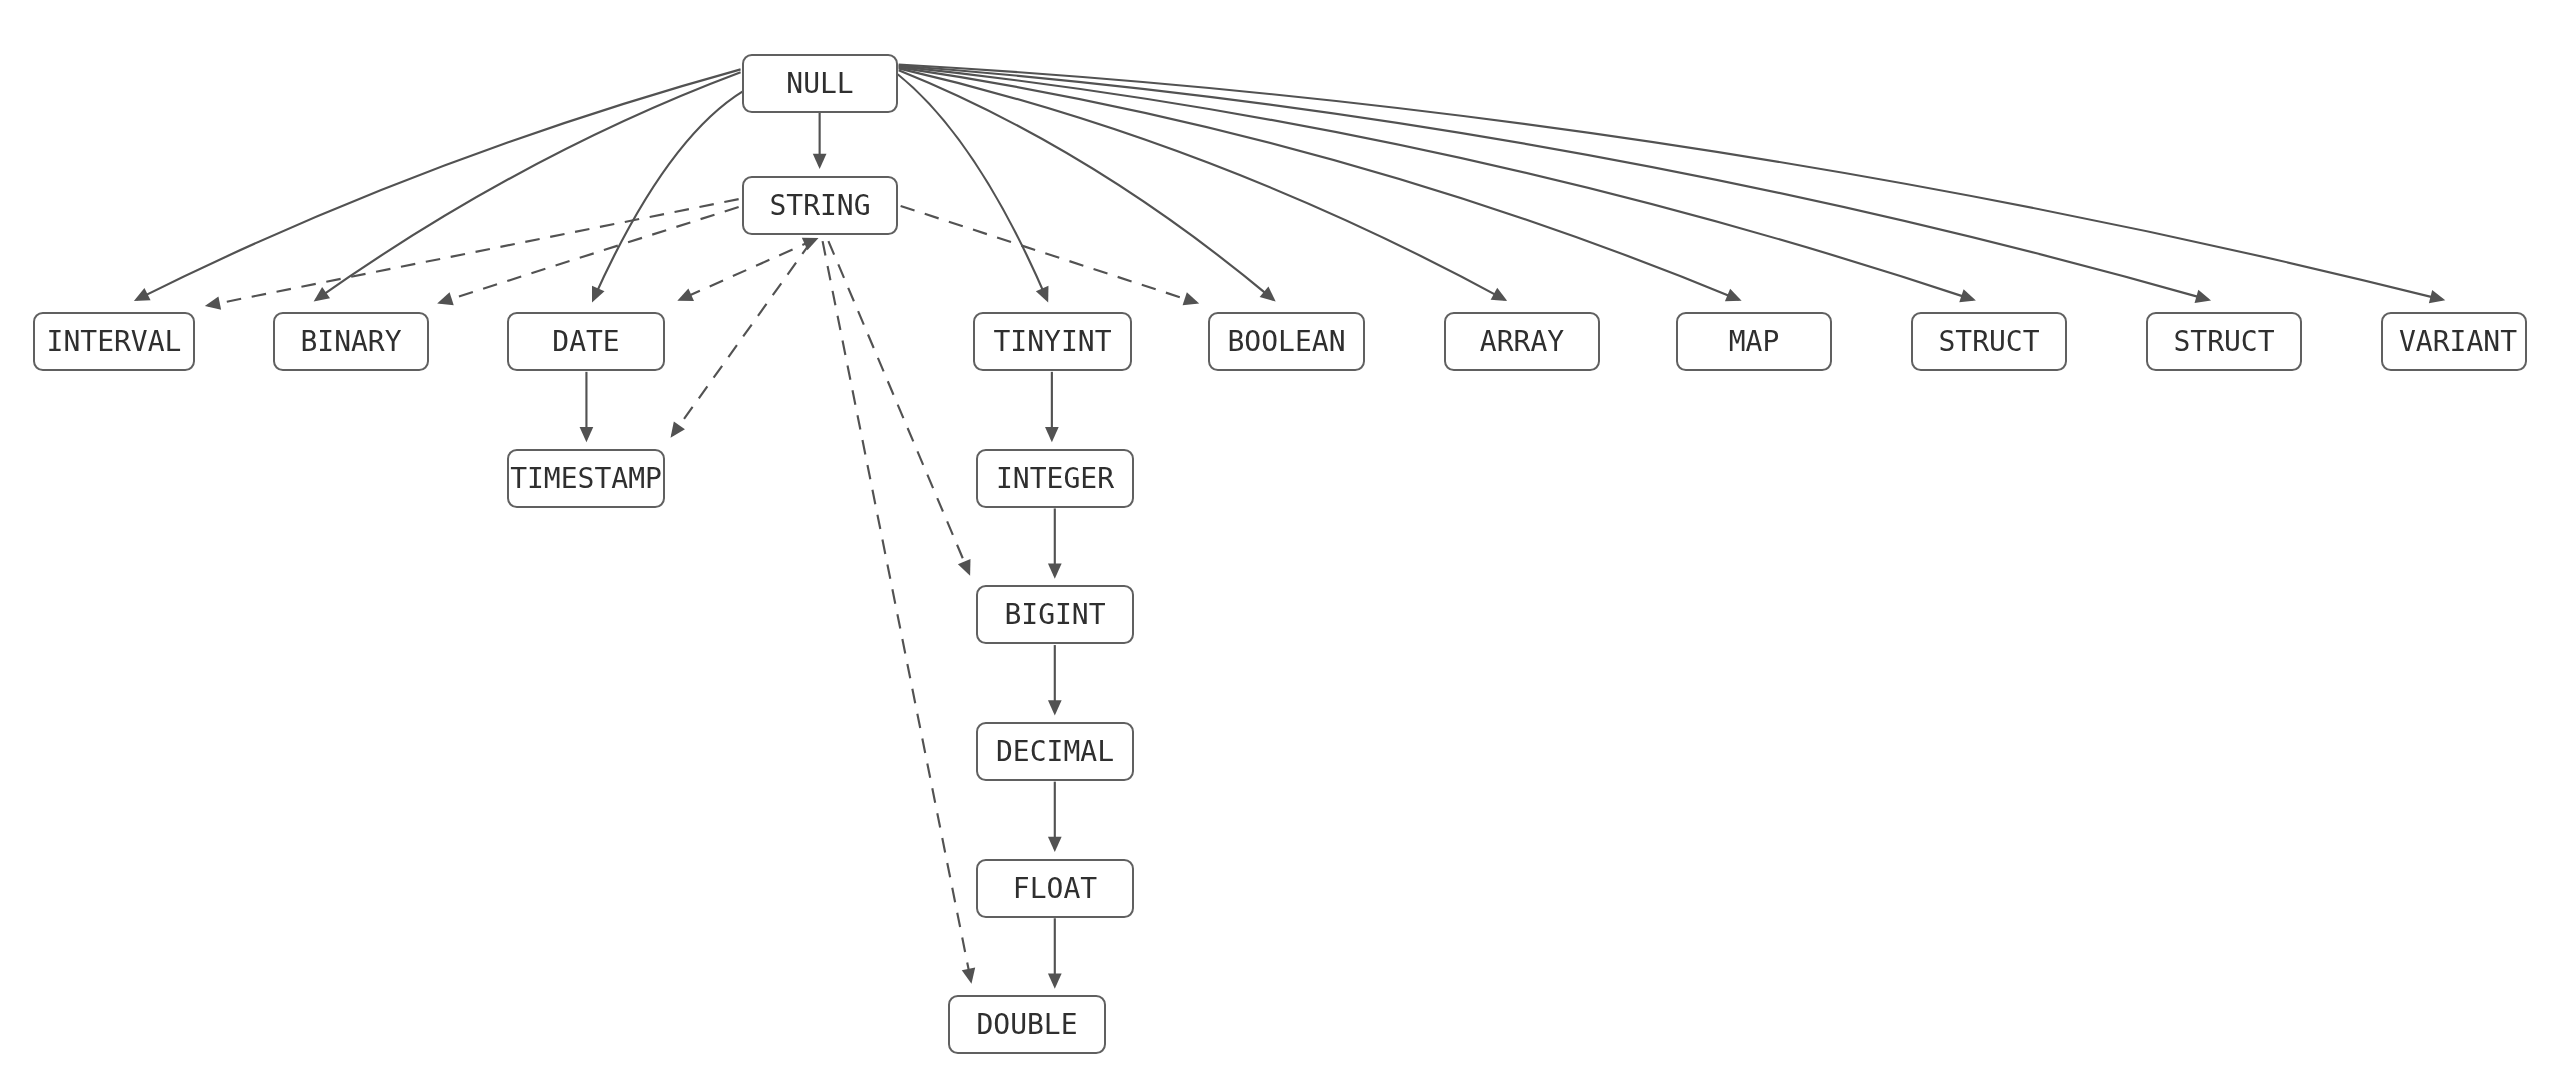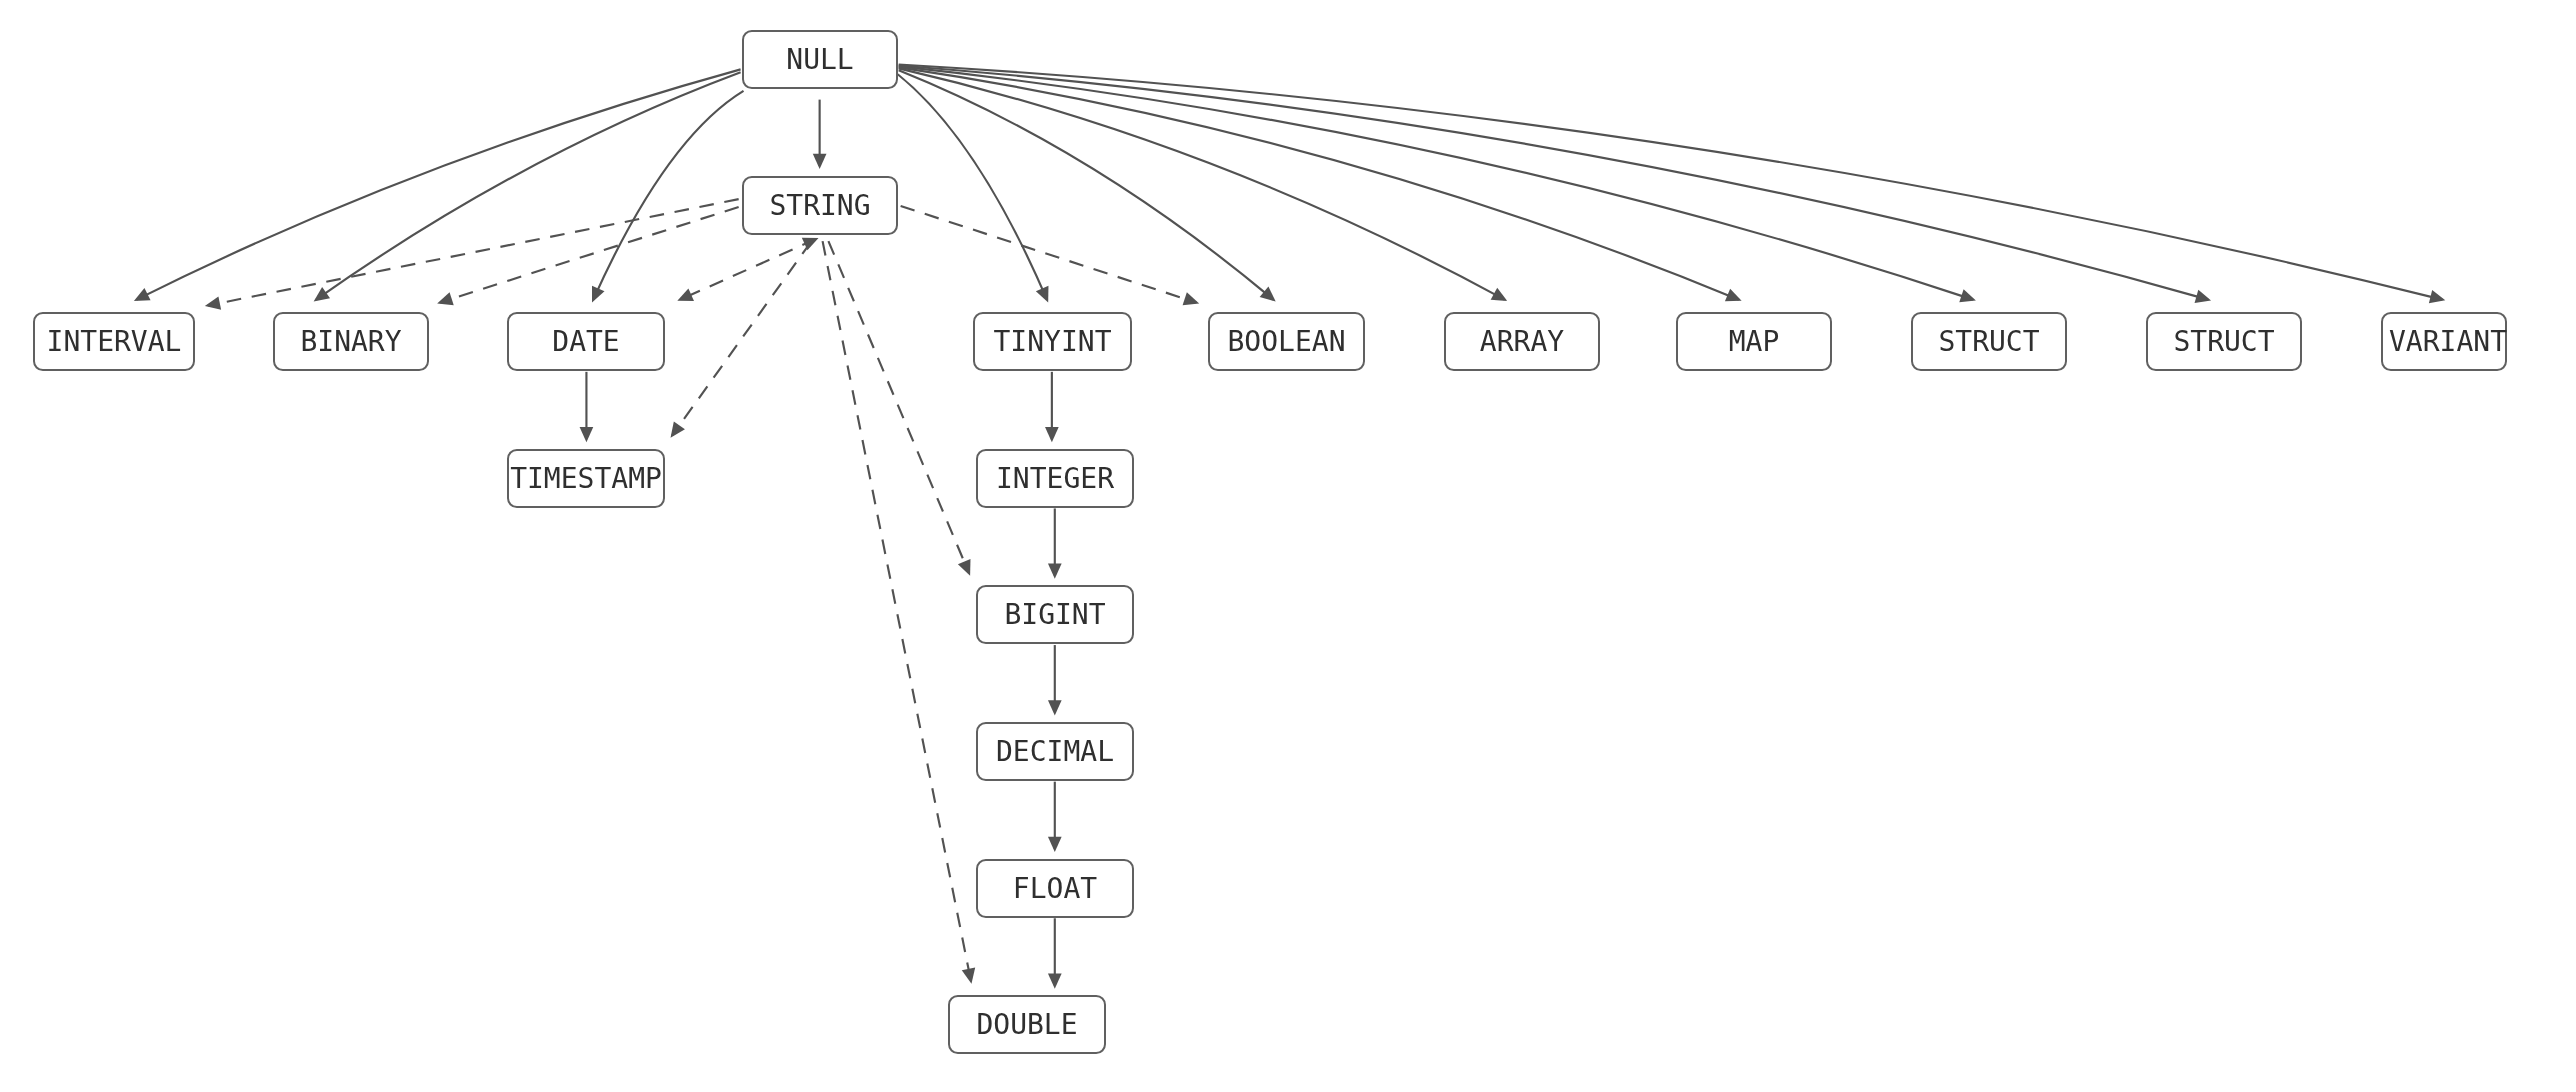--- a/index.html
+++ b/index.html
@@ -81,32 +81,32 @@
 
     <path class="edge dashed" d="M757 204 L213 313" marker-end="url(#ah)"></path>
     <path class="edge dashed" d="M757 212 L451 310" marker-end="url(#ah)"></path>
     <path class="edge dashed" d="M836 245 L697 307" marker-start="url(#ah)" marker-end="url(#ah)"></path>
     <path class="edge dashed" d="M831 248 L689 446" marker-end="url(#ah)"></path>
     <path class="edge dashed" d="M923 211 L1226 310" marker-end="url(#ah)"></path>
     <path class="edge dashed" d="M849 247 L993 587" marker-end="url(#ah)"></path>
     <path class="edge dashed" d="M843 247 L995 1005" marker-end="url(#ah)"></path>
   </svg>
 
-  <div class="node" style="left:742px;  top:30px;   width:156px;">NULL</div>
+  <div class="node" style="left:742px;  top:54px;   width:156px;">NULL</div>
   <div class="node" style="left:742px;  top:176px;  width:156px;text-align:center;">STRING</div>
   <div class="node" style="left:33px;   top:312px;  width:162px;">INTERVAL</div>
   <div class="node" style="left:273px;  top:312px;  width:156px;">BINARY</div>
   <div class="node" style="left:507px;  top:312px;  width:158px;">DATE</div>
   <div class="node" style="left:973px;  top:312px;  width:159px;">TINYINT</div>
   <div class="node" style="left:1208px; top:312px;  width:157px;">BOOLEAN</div>
   <div class="node" style="left:1444px; top:312px;  width:156px;">ARRAY</div>
   <div class="node" style="left:1676px; top:312px;  width:156px;">MAP</div>
   <div class="node" style="left:1911px; top:312px;  width:156px;">STRUCT</div>
   <div class="node" style="left:2146px; top:312px;  width:156px;">STRUCT</div>
-  <div class="node" style="left:2381px; top:312px;  width:126px;padding-left:8px;">VARIANT</div>
+  <div class="node" style="left:2381px; top:312px;  width:146px;padding-left:8px;">VARIANT</div>
   <div class="node" style="left:507px;  top:449px;  width:158px;">TIMESTAMP</div>
   <div class="node" style="left:976px; top:449px;  width:158px;">INTEGER</div>
   <div class="node" style="left:976px; top:585px;  width:158px;">BIGINT</div>
   <div class="node" style="left:976px; top:722px;  width:158px;">DECIMAL</div>
   <div class="node" style="left:976px; top:859px;  width:158px;">FLOAT</div>
   <div class="node" style="left:948px; top:995px; width:158px;">DOUBLE</div>
 
 </div>
 
 

